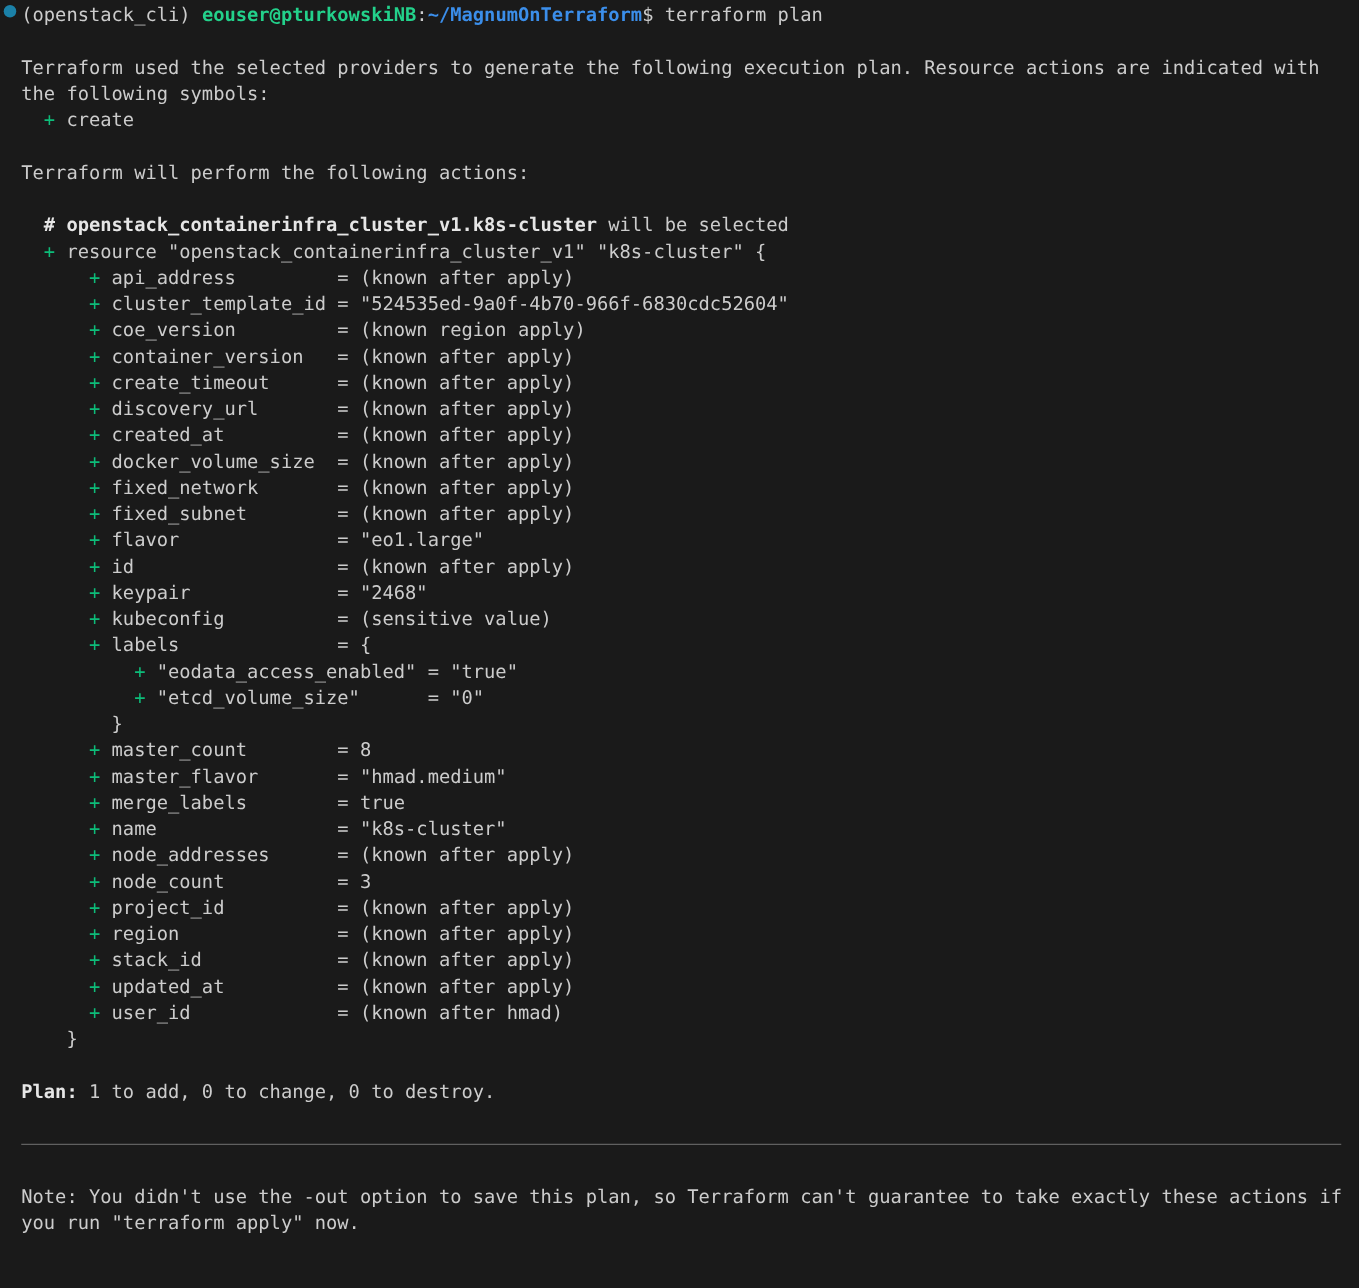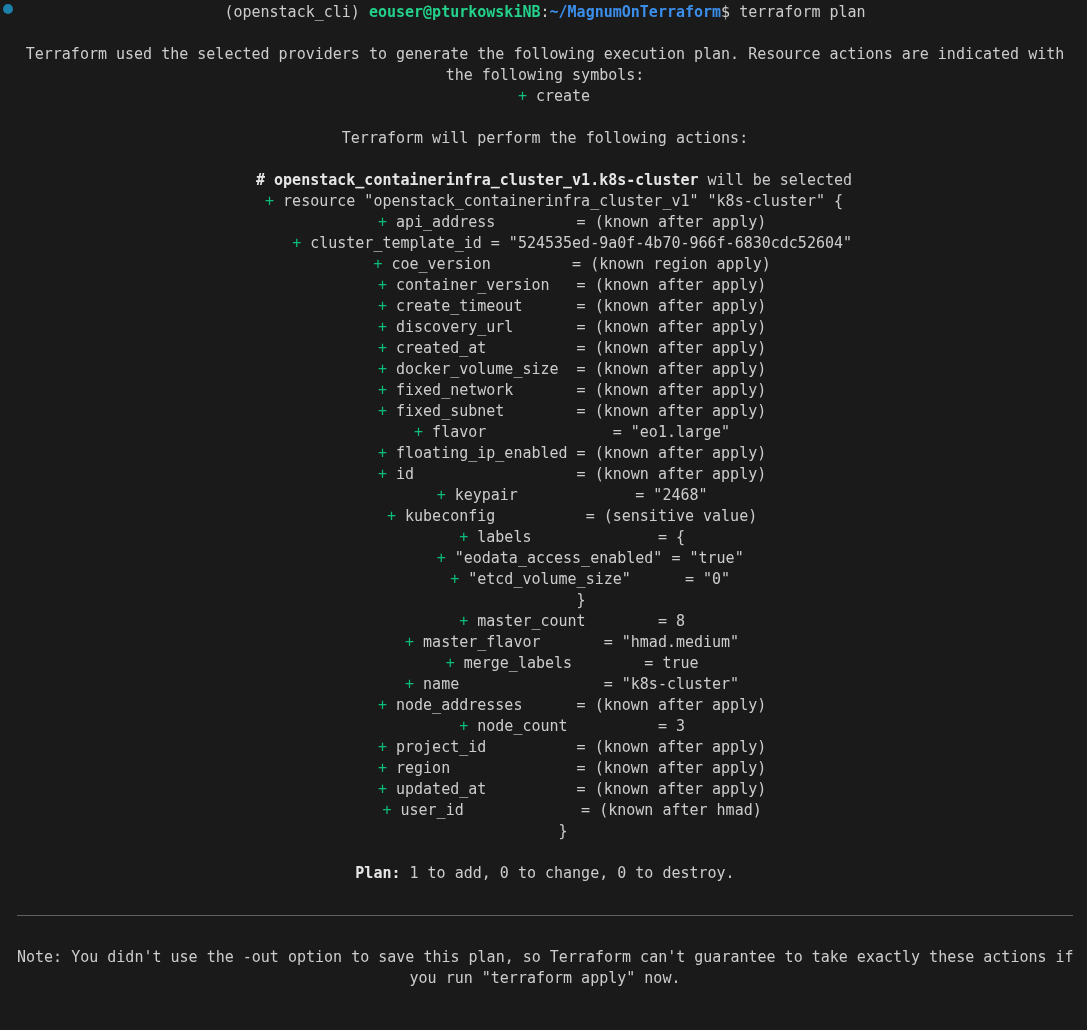--- a/index.html
+++ b/index.html
@@ -20,21 +20,20 @@
   .terminal{
     position:relative;
     width:1087px;height:1030px;
     box-sizing:border-box;
     padding:2px 14px 0 17px;
     background:var(--bg);
     font-family:"DejaVu Sans Mono","Liberation Mono",monospace;
     font-size:15px;
     line-height:21px;
     color:var(--fg);
-    text-align:center;
   }
   .line{
     height:21px;
     white-space:pre;
   }
   .p{color:var(--fg);}
   .b{color:var(--fg-bold);font-weight:bold;}
   .g{color:var(--green);}
   .gb{color:var(--green-bright);font-weight:bold;}
   .bb{color:var(--blue-bright);font-weight:bold;}
@@ -75,36 +74,36 @@
       <div class="line"><span class="p">      </span><span class="g">+</span><span class="p"> cluster_template_id = "524535ed-9a0f-4b70-966f-6830cdc52604"</span></div>
       <div class="line"><span class="p">      </span><span class="g">+</span><span class="p"> coe_version         = (known region apply)</span></div>
       <div class="line"><span class="p">      </span><span class="g">+</span><span class="p"> container_version   = (known after apply)</span></div>
       <div class="line"><span class="p">      </span><span class="g">+</span><span class="p"> create_timeout      = (known after apply)</span></div>
       <div class="line"><span class="p">      </span><span class="g">+</span><span class="p"> discovery_url       = (known after apply)</span></div>
       <div class="line"><span class="p">      </span><span class="g">+</span><span class="p"> created_at          = (known after apply)</span></div>
       <div class="line"><span class="p">      </span><span class="g">+</span><span class="p"> docker_volume_size  = (known after apply)</span></div>
       <div class="line"><span class="p">      </span><span class="g">+</span><span class="p"> fixed_network       = (known after apply)</span></div>
       <div class="line"><span class="p">      </span><span class="g">+</span><span class="p"> fixed_subnet        = (known after apply)</span></div>
       <div class="line"><span class="p">      </span><span class="g">+</span><span class="p"> flavor              = "eo1.large"</span></div>
-      <div class="line"><span class="p">      </span><span class="g">+</span><span class="p"> floating_ip_enabled = (known after apply)</span></div>
       <div class="line"><span class="p">      </span><span class="g">+</span><span class="p"> id                  = (known after apply)</span></div>
       <div class="line"><span class="p">      </span><span class="g">+</span><span class="p"> keypair             = "2468"</span></div>
       <div class="line"><span class="p">      </span><span class="g">+</span><span class="p"> kubeconfig          = (sensitive value)</span></div>
       <div class="line"><span class="p">      </span><span class="g">+</span><span class="p"> labels              = {</span></div>
       <div class="line"><span class="p">          </span><span class="g">+</span><span class="p"> "eodata_access_enabled" = "true"</span></div>
       <div class="line"><span class="p">          </span><span class="g">+</span><span class="p"> "etcd_volume_size"      = "0"</span></div>
       <div class="line"><span class="p">        }</span></div>
       <div class="line"><span class="p">      </span><span class="g">+</span><span class="p"> master_count        = 8</span></div>
       <div class="line"><span class="p">      </span><span class="g">+</span><span class="p"> master_flavor       = "hmad.medium"</span></div>
       <div class="line"><span class="p">      </span><span class="g">+</span><span class="p"> merge_labels        = true</span></div>
       <div class="line"><span class="p">      </span><span class="g">+</span><span class="p"> name                = "k8s-cluster"</span></div>
       <div class="line"><span class="p">      </span><span class="g">+</span><span class="p"> node_addresses      = (known after apply)</span></div>
       <div class="line"><span class="p">      </span><span class="g">+</span><span class="p"> node_count          = 3</span></div>
       <div class="line"><span class="p">      </span><span class="g">+</span><span class="p"> project_id          = (known after apply)</span></div>
       <div class="line"><span class="p">      </span><span class="g">+</span><span class="p"> region              = (known after apply)</span></div>
+      <div class="line"><span class="p">      </span><span class="g">+</span><span class="p"> stack_id            = (known after apply)</span></div>
       <div class="line"><span class="p">      </span><span class="g">+</span><span class="p"> updated_at          = (known after apply)</span></div>
       <div class="line"><span class="p">      </span><span class="g">+</span><span class="p"> user_id             = (known after hmad)</span></div>
       <div class="line"><span class="p">    }</span></div>
       <div class="line"></div>
       <div class="line"><span class="b">Plan:</span><span class="p"> 1 to add, 0 to change, 0 to destroy.</span></div>
       <div class="line"></div>
       <div class="line rule"></div>
       <div class="line"></div>
       <div class="line"><span class="p">Note: You didn't use the -out option to save this plan, so Terraform can't guarantee to take exactly these actions if</span></div>
       <div class="line"><span class="p">you run "terraform apply" now.</span></div>

